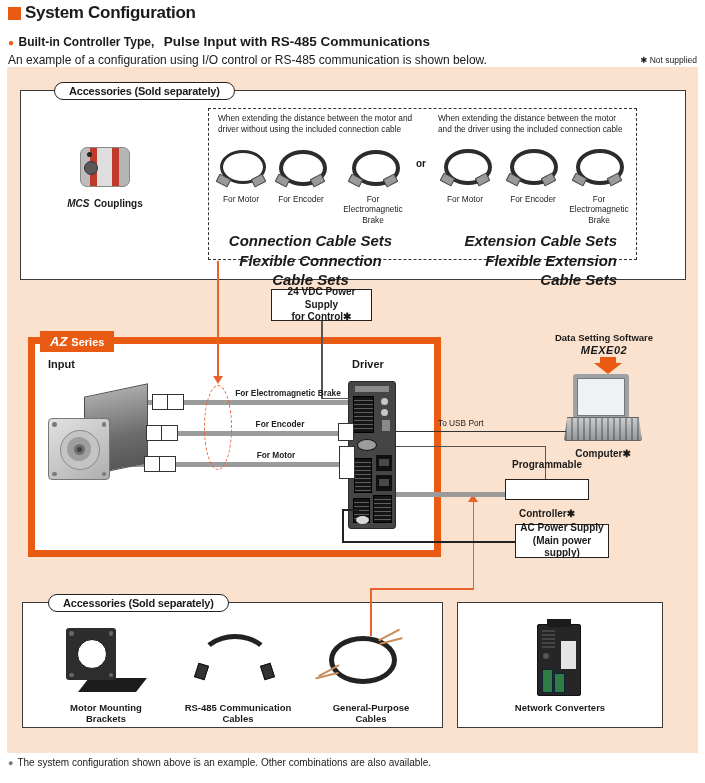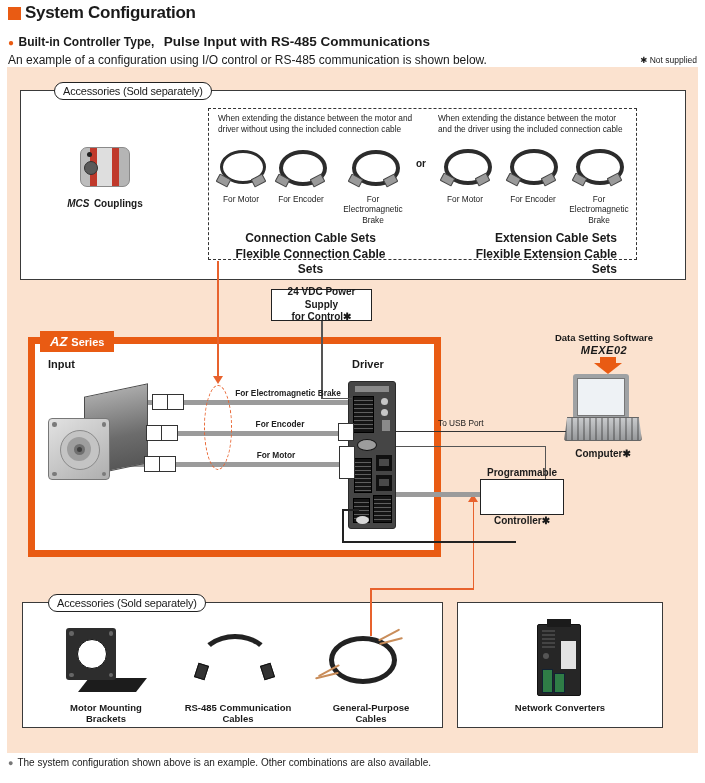--- a/index.html
+++ b/index.html
@@ -13,25 +13,25 @@
   .hdr-title{font-size:17px;font-weight:bold;letter-spacing:-0.3px;}
   .sub-bullet{color:#e95b13;font-size:10px;}
   .sub-type{font-size:12px;font-weight:bold;}
   .sub-mode{font-size:13.5px;font-weight:bold;margin-left:5px;}
   .hdr-desc{font-size:12px;}
   .hdr-note{font-size:8.5px;text-align:right;}
   
   .peach{background:#fbe2cf;}
   .wbox{background:#fff;border:1.5px solid #3a3a3a;}
   .pill{background:#fff;border:1.5px solid #222;border-radius:10px;
-        font-size:11px;font-weight:normal;padding:2px 8px;white-space:nowrap;z-index:6;letter-spacing:-0.2px;}
+        font-size:11px;font-weight:bold;padding:2px 14px;white-space:nowrap;z-index:6;letter-spacing:-0.2px;}
   .dash-box{background:#fff;border:1.5px dashed #333;}
   .small-txt{font-size:8.3px;line-height:1.35;}
   .cable-lbl{font-size:8.3px;line-height:1.25;font-weight:bold;color:#222;}
-  .set-name{font-size:12px;font-weight:bold;line-height:1.3;}
+  .set-name{font-size:15px;font-weight:bold;line-height:1.3;font-style:italic;}
   .lblbox{background:#fff;border:1.5px solid #222;font-size:10px;font-weight:bold;
           line-height:1.25;display:flex;flex-direction:column;justify-content:center;z-index:7;}
   
   .cable-loop{width:50px;height:40px;}
   .ring{position:absolute;left:4px;top:2px;width:40px;height:28px;border:4px solid #2c2c2c;border-radius:50%;}
   .plug{position:absolute;width:11px;height:7px;background:#9a9a9a;border:1px solid #444;border-radius:1px;}
   .p1{left:1px;bottom:3px;transform:rotate(28deg);}
   .p2{right:1px;bottom:3px;transform:rotate(-28deg);}
   
   .vline,.hline{background:#555;z-index:6;}
@@ -254,23 +254,27 @@
   <div class="abs b ctr" style="left:545px;top:344px;width:118px;font-size:11px;font-style:italic;letter-spacing:0.5px;">MEXE02</div>
   <div class="abs mexe-arrow-stem" style="left:600px;top:357px;width:16px;height:6px;"></div>
   <div class="abs mexe-arrow-head" style="left:594px;top:363px;"></div>
   <div class="abs lap-screen" style="left:573px;top:374px;width:56px;height:46px;">
       <div class="lap-inner"></div>
     </div>
   <div class="abs lap-base" style="left:564px;top:417px;width:78px;height:24px;"></div>
   <div class="abs b ctr" style="left:565px;top:448px;width:76px;font-size:10px;">Computer✱</div>
   <div class="abs" style="left:438px;top:418px;width:72px;font-size:8.3px;">To USB Port</div>
 
-  <div class="abs lblbox ctr" style="left:480px;top:479px;width:84px;height:36px;gap:36px;">
+  <div class="abs lblbox ctr" style="left:505px;top:479px;width:84px;height:21px;gap:36px;">
     <div>Programmable</div>
     <div>Controller✱</div>
+  </div>
+  <div class="abs lblbox ctr" style="left:515px;top:524px;width:94px;height:34px;">
+    <div>AC Power Supply</div>
+    <div>(Main power supply)</div>
   </div>
 
   <div class="abs oline" style="left:370px;top:589px;width:1.6px;height:47px;"></div>
   <div class="abs oline" style="left:370px;top:588px;width:104px;height:1.6px;"></div>
   <div class="abs oline" style="left:472.5px;top:501px;width:1.6px;height:88px;"></div>
   <div class="abs arrow-up" style="left:468px;top:494px;"></div>
 
   <div class="abs wbox" style="left:22px;top:602px;width:421px;height:126px;"></div>
   <div class="abs pill" style="left:48px;top:594px;">Accessories (Sold separately)</div>
 

